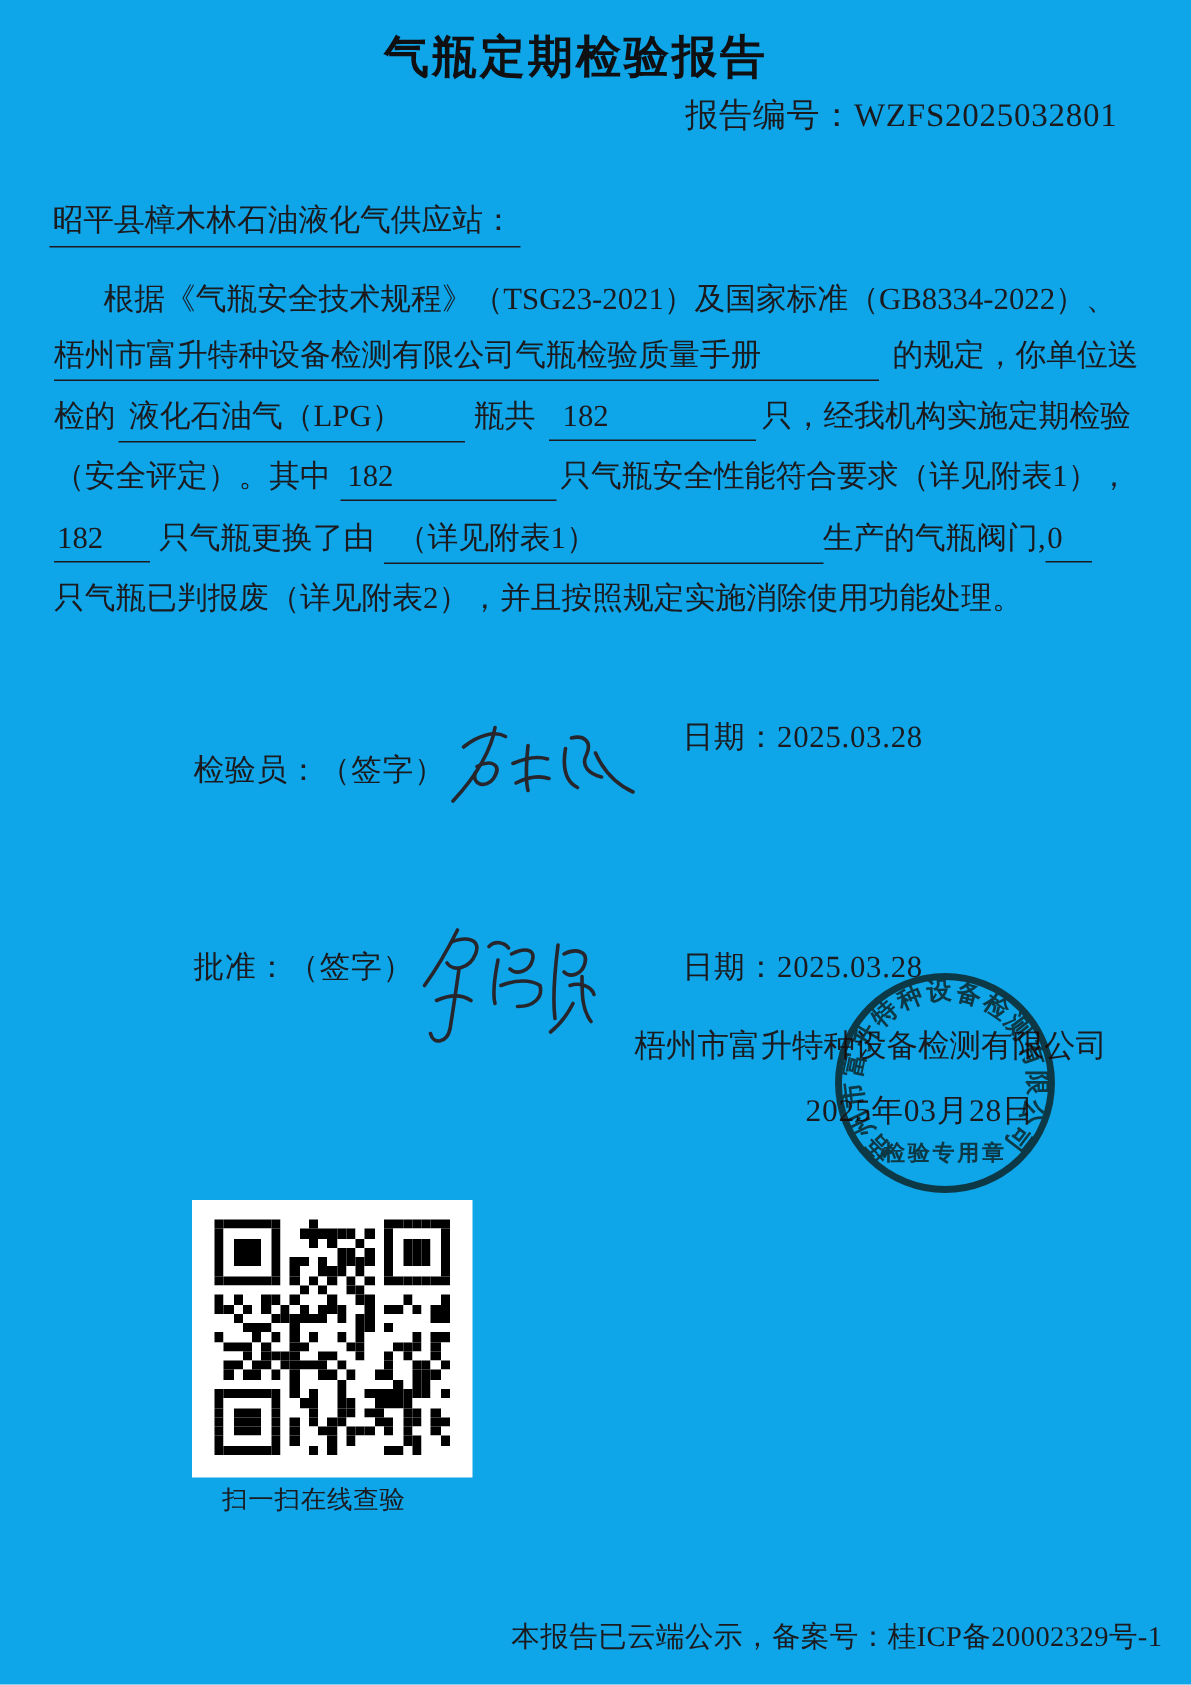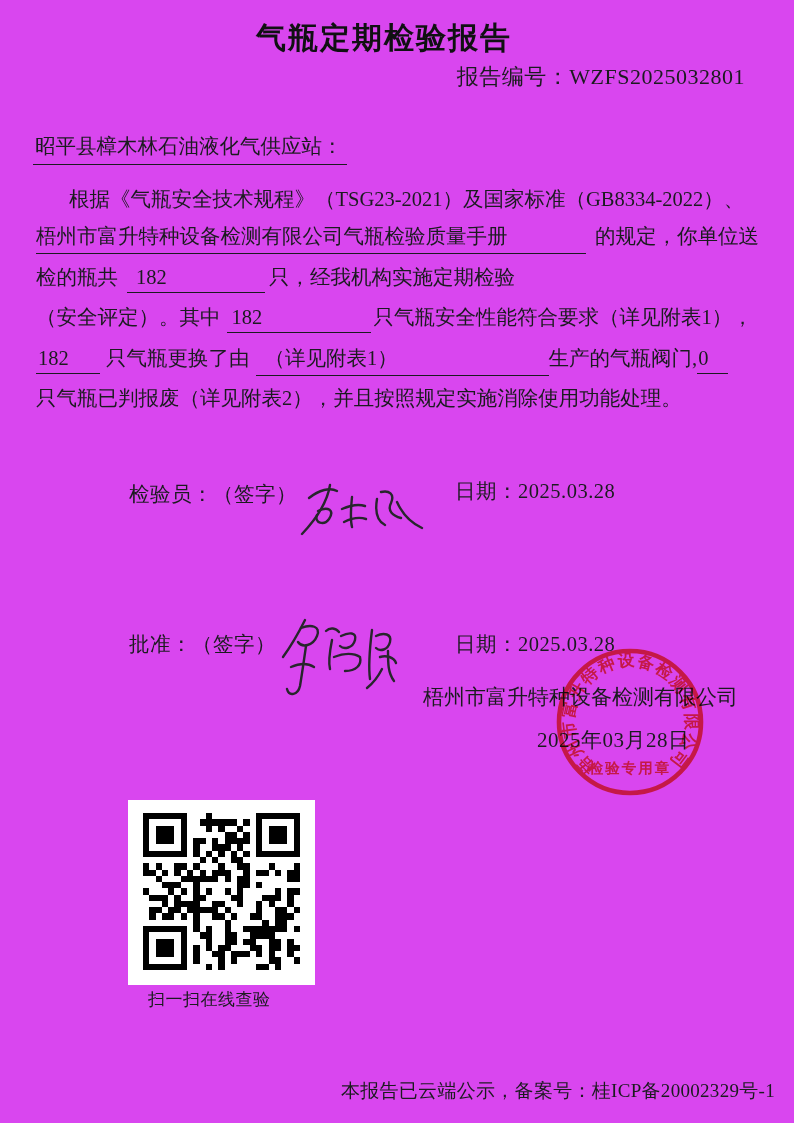--- a/index.html
+++ b/index.html
@@ -4,21 +4,21 @@
 <style>
   html,body{margin:0;padding:0;}
   body{
     background:#e9e9ee;
     font-family:"Liberation Serif","DejaVu Serif",serif;
     color:#1b1b1f;
   }
   .page{
     position:relative;
     width:794px;height:1123px;
-    background:#d946ef;
+    background:#0ea5e9;
     overflow:hidden;
     margin:0 auto;
   }
   
   .title{
     position:absolute;top:18px;left:0;width:768px;
     text-align:center;
     font-size:30px;font-weight:bold;letter-spacing:2px;color:#101012;
   }
   .report-no{
@@ -77,27 +77,27 @@
 <div class="page">
 
   <div class="title">气瓶定期检验报告</div>
   <div class="report-no"><span>报告编号：</span><span>WZFS2025032801</span></div>
 
   <div class="addressee">昭平县樟木林石油液化气供应站：</div>
 
   <div class="body-block">
     <div class="bline indent1"><span class="t">根据《气瓶安全技术规程》（TSG23-2021）及国家标准（GB8334-2022）、</span></div>
     <div class="bline"><span class="u u-manual">梧州市富升特种设备检测有限公司气瓶检验质量手册</span><span class="t">的规定，你单位送</span></div>
-    <div class="bline"><span class="t">检的</span><span class="t">瓶共</span><span class="u u-total">182</span><span class="t">只，经我机构实施定期检验</span></div>
+    <div class="bline"><span class="t">检的</span><span class="u u-lpg">液化石油气（LPG）</span><span class="t">瓶共</span><span class="u u-total">182</span><span class="t">只，经我机构实施定期检验</span></div>
     <div class="bline"><span class="t">（安全评定）。其中</span><span class="u u-pass">182</span><span class="t">只气瓶安全性能符合要求（详见附表1），</span></div>
     <div class="bline"><span class="u u-rep">182</span><span class="t">只气瓶更换了由</span><span class="u u-maker">（详见附表1）</span><span class="t">生产的气瓶阀门,</span><span class="u u-scrap">0</span></div>
     <div class="bline"><span class="t">只气瓶已判报废（详见附表2），并且按照规定实施消除使用功能处理。</span></div>
   </div>
 
-  <div class="sigrow-label" style="top:480px;left:129px;font-family:Liberation Serif, serif;">检验员：（签字）</div>
+  <div class="sigrow-label" style="top:499px;left:129px;font-family:Liberation Serif, serif;">检验员：（签字）</div>
   <div class="daterow" style="top:477px;left:455px;">日期：2025.03.28</div>
   <svg class="sig-svg" style="top:480px;left:295px;" width="135" height="62" viewBox="0 0 135 62">
     <path d="M14,18 C24,10 35,7 42,11"></path>
     <path d="M35,5 C33,18 24,36 7,54"></path>
     <path d="M23,31 C33,26 40,30 34,39 C29,46 19,43 22,35"></path>
     <path d="M57,17 C56,27 55,39 57,47"></path>
     <path d="M47,29 C56,25 64,24 70,26"></path>
     <path d="M49,42 C57,38 65,37 71,39"></path>
     <path d="M82,19 C80,31 82,41 90,45"></path>
     <path d="M86,12 C94,10 100,14 96,23 C92,31 98,36 106,38"></path>

